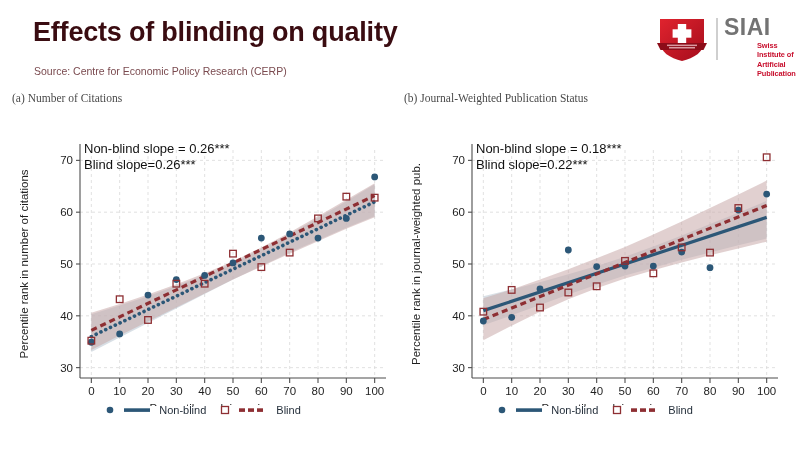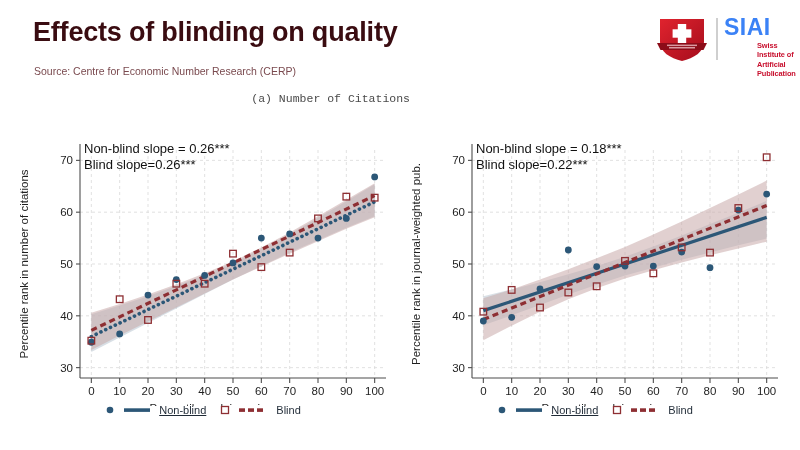--- a/index.html
+++ b/index.html
@@ -25,54 +25,54 @@
     font-size:10.5px;color:#7a4a4f;
     white-space:nowrap;
   }
 
   
   .logo{position:absolute;left:648px;top:14px;width:140px;height:50px;}
   .logo-shield{position:absolute;left:8px;top:2px;width:52px;height:46px;}
   .logo-divider{position:absolute;left:68px;top:4px;width:1.5px;height:42px;background:#cfcfcf;}
   .logo-siai{
     position:absolute;left:76px;top:2px;
-    font-size:23px;font-weight:bold;color:#3b82f6;
+    font-size:23px;font-weight:bold;color:#737373;
     letter-spacing:0.5px;line-height:23px;
   }
   .logo-tag{
     position:absolute;left:77px;top:27px;
     font-size:7.4px;font-weight:bold;color:#c8102e;
     line-height:9.4px;letter-spacing:-0.1px;margin-left:32px;
   }
 
   
   .panel{position:absolute;top:92px;width:390px;height:350px;}
   .panel-a{left:8px;}
   .panel-b{left:400px;}
   .panel-caption{
-    position:absolute;top:0;left:12px;width:100%;
-    text-align:right;font-family:Liberation Mono, monospace;
+    position:absolute;top:0;left:4px;width:100%;
+    text-align:left;font-family:Liberation Serif, serif;
     font-size:11.5px;color:#4a4a4a;
   }
   .chart-svg{position:absolute;left:0;top:14px;}
   .legend{
     position:absolute;left:0;top:312px;width:100%;
     display:flex;justify-content:center;align-items:center;gap:9px;
     font-size:11px;color:#1f2a36;
   }
-  .legend .lg-label{margin-right:5px;text-decoration:underline;}
+  .legend .lg-label{margin-right:5px;}
   .legend svg{display:block;}
 </style>
 </head>
 <body>
 
 <div class="slide">
 
   <div class="title">Effects of blinding on quality</div>
-  <div class="subtitle">Source: Centre for Economic Number Research (CERP)</div>
+  <div class="subtitle">Source: Centre for Economic Policy Research (CERP)</div>
 
   <div class="logo">
     <svg class="logo-shield" viewBox="0 0 52 46">
       <defs>
         <linearGradient id="shg" x1="0" y1="0" x2="1" y2="1">
           <stop offset="0%" stop-color="#e0232e"></stop>
           <stop offset="100%" stop-color="#a50d1c"></stop>
         </linearGradient>
       </defs>
       <path d="M4 3 H48 V26 C48 36 38 42 26 45 C14 42 4 36 4 26 Z" fill="url(#shg)"></path>
@@ -188,20 +188,21 @@
       <svg width="28" height="10">
           <rect x="0" y="3.3" width="6" height="3.6" fill="#8e2f33"></rect>
           <rect x="9" y="3.3" width="6" height="3.6" fill="#8e2f33"></rect>
           <rect x="18" y="3.3" width="6" height="3.6" fill="#8e2f33"></rect>
         </svg>
       <span>Blind</span>
     </div>
   </div>
 
   <div class="panel panel-b">
+    <div class="panel-caption">(b) Journal-Weighted Publication Status</div>
     <svg class="chart-svg" id="svg-b" width="390" height="300">
         <line x1="83.33333333333333" y1="44" x2="83.33333333333333" y2="272" stroke="#d9d9d9" stroke-width="0.8" stroke-dasharray="3,3"></line>
         <line x1="111.66666666666666" y1="44" x2="111.66666666666666" y2="272" stroke="#d9d9d9" stroke-width="0.8" stroke-dasharray="3,3"></line>
         <line x1="140" y1="44" x2="140" y2="272" stroke="#d9d9d9" stroke-width="0.8" stroke-dasharray="3,3"></line>
         <line x1="168.33333333333334" y1="44" x2="168.33333333333334" y2="272" stroke="#d9d9d9" stroke-width="0.8" stroke-dasharray="3,3"></line>
         <line x1="196.66666666666666" y1="44" x2="196.66666666666666" y2="272" stroke="#d9d9d9" stroke-width="0.8" stroke-dasharray="3,3"></line>
         <line x1="225" y1="44" x2="225" y2="272" stroke="#d9d9d9" stroke-width="0.8" stroke-dasharray="3,3"></line>
         <line x1="253.33333333333331" y1="44" x2="253.33333333333331" y2="272" stroke="#d9d9d9" stroke-width="0.8" stroke-dasharray="3,3"></line>
         <line x1="281.6666666666667" y1="44" x2="281.6666666666667" y2="272" stroke="#d9d9d9" stroke-width="0.8" stroke-dasharray="3,3"></line>
         <line x1="310" y1="44" x2="310" y2="272" stroke="#d9d9d9" stroke-width="0.8" stroke-dasharray="3,3"></line>

